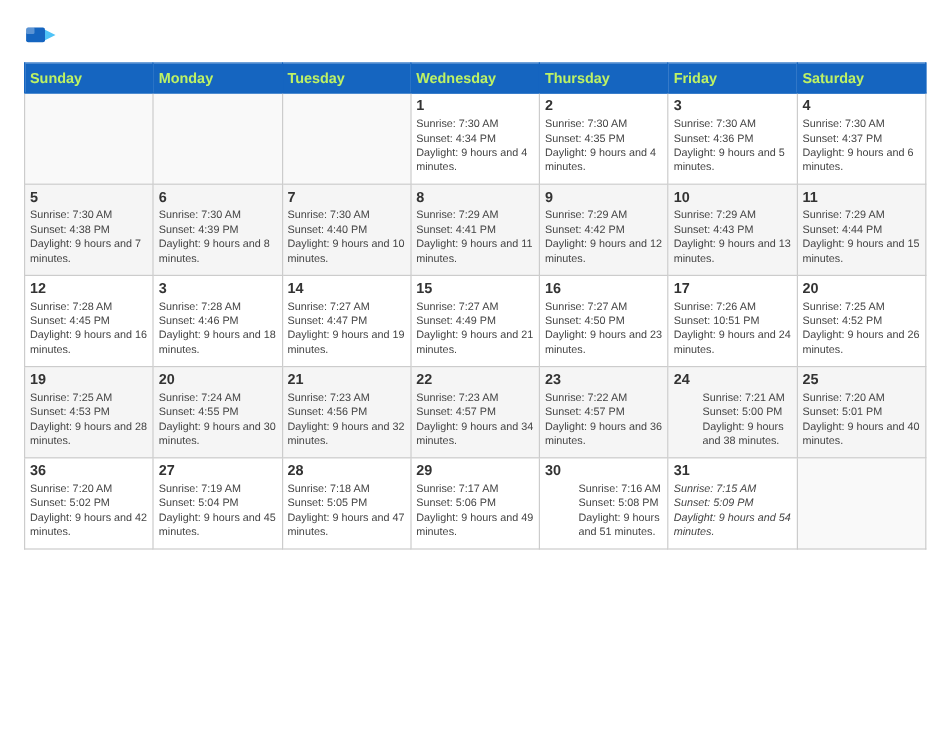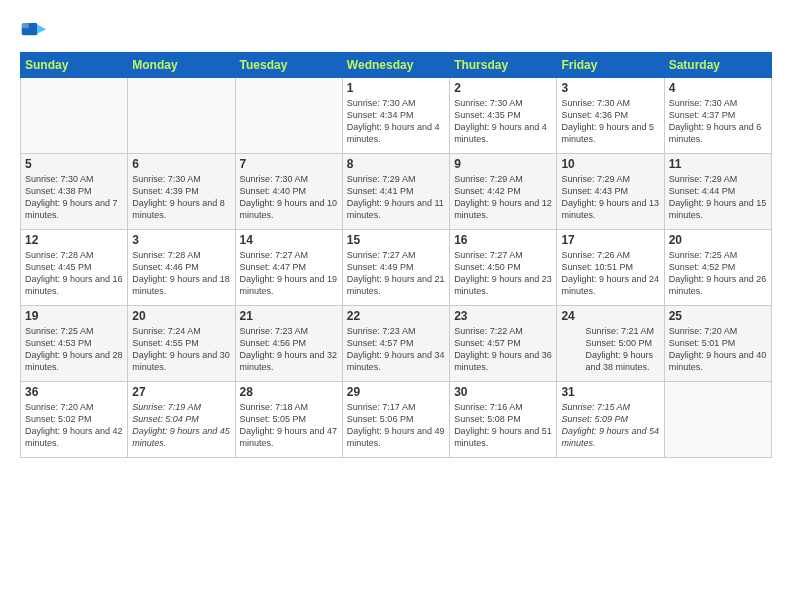--- a/index.html
+++ b/index.html
@@ -291,39 +291,39 @@
         </tr>
         <tr>
           <td>
             <div class="cell-day">36</div>
             <div class="cell-info" style="white-space: pre-line;">Sunrise: 7:20 AM
 Sunset: 5:02 PM
 Daylight: 9 hours and 42 minutes.</div>
           </td>
           <td>
             <div class="cell-day">27</div>
-            <div class="cell-info" style="white-space: pre-line; font-style: italic;">Sunrise: 7:19 AM
+            <div class="cell-info" style="white-space: pre-line;">Sunrise: 7:19 AM
 Sunset: 5:04 PM
 Daylight: 9 hours and 45 minutes.</div>
           </td>
           <td>
             <div class="cell-day">28</div>
             <div class="cell-info" style="white-space: pre-line;">Sunrise: 7:18 AM
 Sunset: 5:05 PM
 Daylight: 9 hours and 47 minutes.</div>
           </td>
           <td>
             <div class="cell-day">29</div>
             <div class="cell-info" style="white-space: pre-line;">Sunrise: 7:17 AM
 Sunset: 5:06 PM
 Daylight: 9 hours and 49 minutes.</div>
           </td>
           <td>
             <div class="cell-day">30</div>
-            <div class="cell-info" style="white-space: pre-line;">Sunrise: 7:16 AM
+            <div class="cell-info" style="white-space: pre-line; margin-left: 28px;">Sunrise: 7:16 AM
 Sunset: 5:08 PM
 Daylight: 9 hours and 51 minutes.</div>
           </td>
           <td>
             <div class="cell-day">31</div>
             <div class="cell-info" style="white-space: pre-line; font-style: italic;">Sunrise: 7:15 AM
 Sunset: 5:09 PM
 Daylight: 9 hours and 54 minutes.</div>
           </td>
           <td class="empty-cell"></td>

